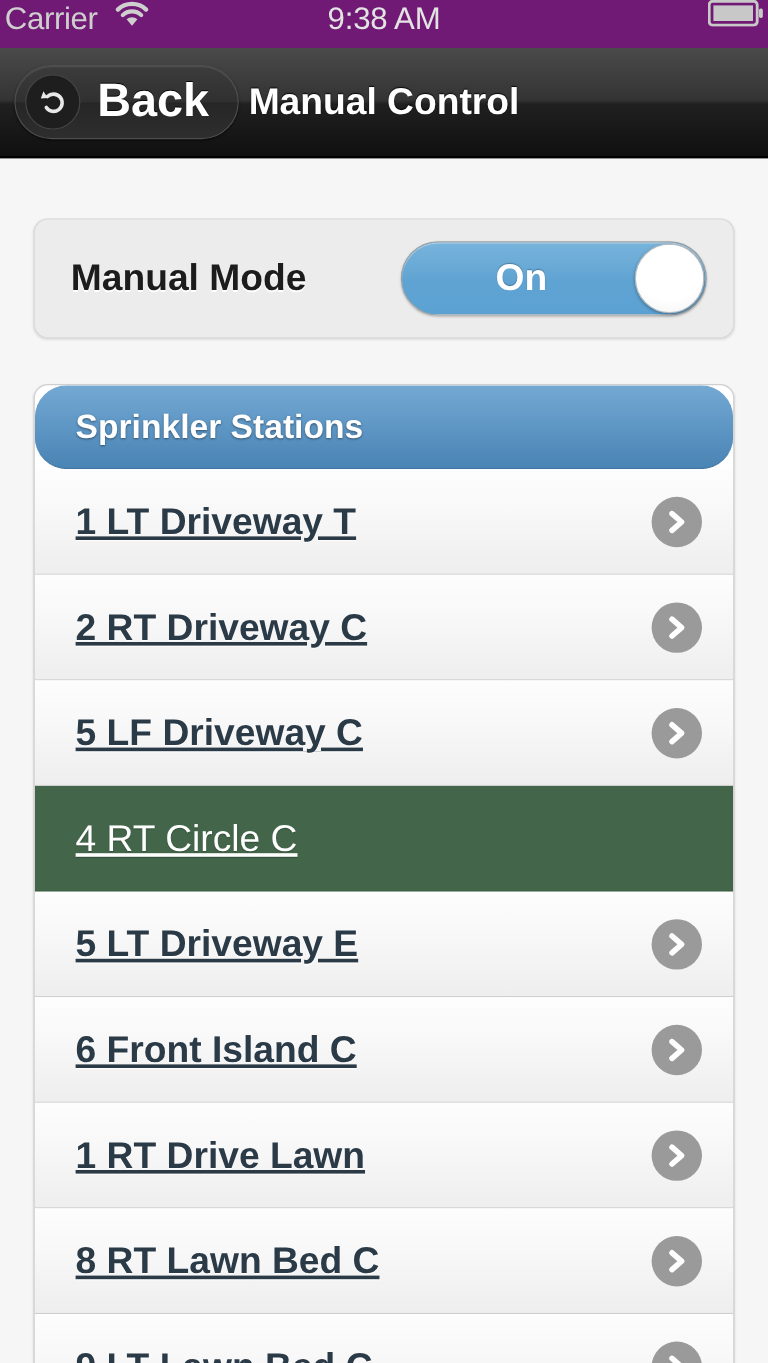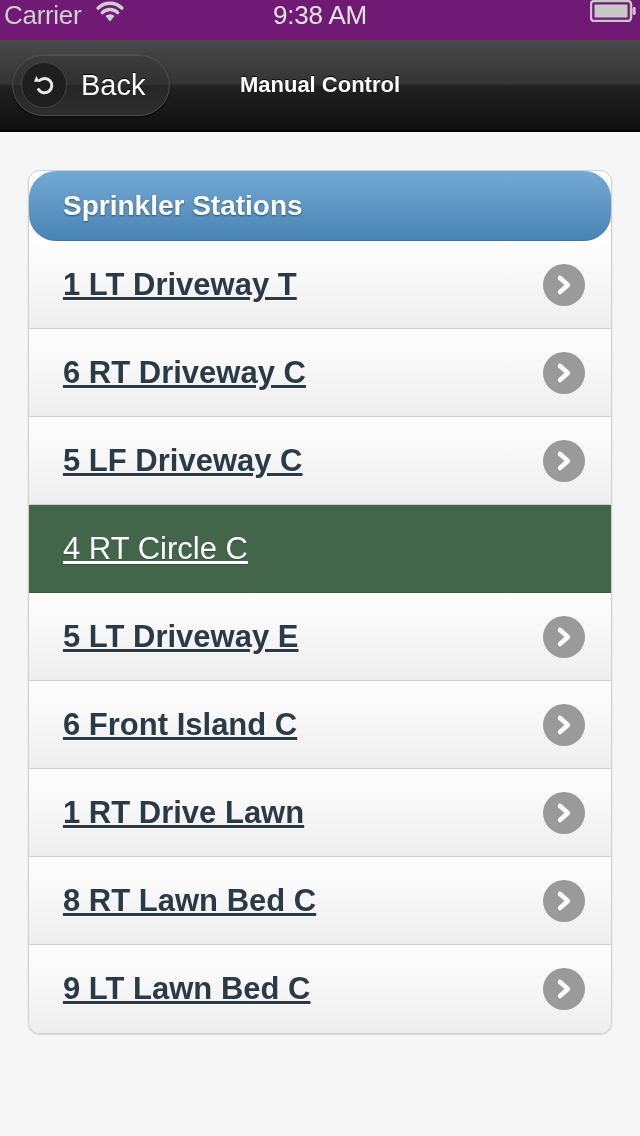--- a/index.html
+++ b/index.html
@@ -79,31 +79,31 @@
     border-radius: 50%;
     background: #1e1e1e;
     border: 1px solid #454545;
     display: flex;
     align-items: center;
     justify-content: center;
     flex: 0 0 auto;
   }
   #back-label {
     color: #fff;
-    font-size: 29px;
-    font-weight: normal;
+    font-size: 39px;
+    font-weight: bold;
     margin-left: 14px;
     text-shadow: 0 -1px 0 rgba(0,0,0,0.9);
   }
   #nav-title {
     position: absolute;
     left: 0; right: 0;
     text-align: center;
     color: #fff;
-    font-size: 22px;
+    font-size: 31px;
     font-weight: bold;
     text-shadow: 0 -1px 1px rgba(0,0,0,0.9);
     pointer-events: none;
   }
 
   
   #content {
     padding: 0 28px;
     background: #f6f6f6;
     height: calc(1136px - 40px - 94px);
@@ -250,36 +250,43 @@
         <path d="M6.2 5.0 L9.8 10.6 L4.0 11.1 Z" fill="#e8e8e8"></path>
       </svg>
     </span>
     <span id="back-label">Back</span>
   </div>
   <div id="nav-title">Manual Control</div>
 </div>
 
 <div id="content">
 
+  <div id="manual-mode-card">
+    <span id="manual-mode-label">Manual Mode</span>
+    <div id="manual-mode-toggle">
+      <span id="toggle-on-label">On</span>
+      <span id="toggle-knob"></span>
+    </div>
+  </div>
 
   <div id="stations-card">
     <div id="stations-header">
       <span id="stations-header-label">Sprinkler Stations</span>
     </div>
     <div id="stations-list">
         <div class="station-row">
           <span class="station-label">1 LT Driveway T</span>
           <span class="chevron-badge">
             <svg width="20" height="22" viewBox="0 0 20 22">
               <path d="M6 4 L14 11 L6 18" stroke="#ffffff" stroke-width="4.6" fill="none" stroke-linecap="round" stroke-linejoin="round"></path>
             </svg>
           </span>
         </div>
         <div class="station-row">
-          <span class="station-label">6 RT Driveway C</span>
+          <span class="station-label">2 RT Driveway C</span>
           <span class="chevron-badge">
             <svg width="20" height="22" viewBox="0 0 20 22">
               <path d="M6 4 L14 11 L6 18" stroke="#ffffff" stroke-width="4.6" fill="none" stroke-linecap="round" stroke-linejoin="round"></path>
             </svg>
           </span>
         </div>
         <div class="station-row">
           <span class="station-label">5 LF Driveway C</span>
           <span class="chevron-badge">
             <svg width="20" height="22" viewBox="0 0 20 22">

